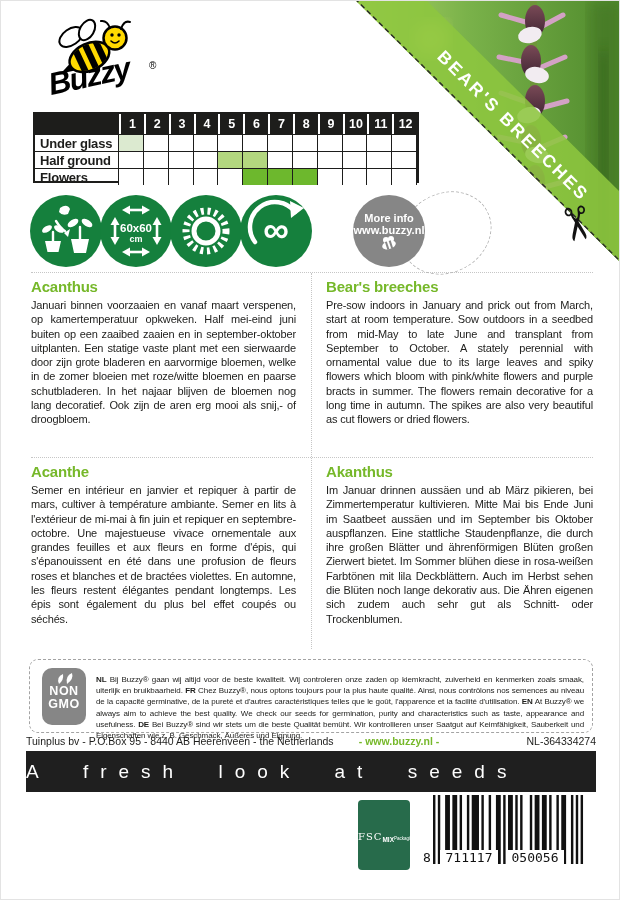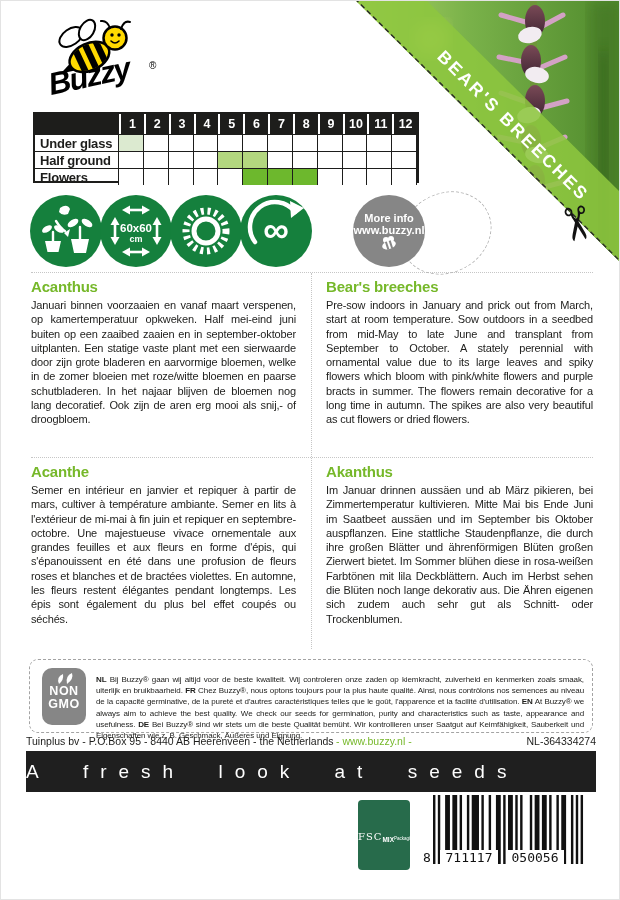--- a/index.html
+++ b/index.html
@@ -52,21 +52,21 @@
         border-radius:9px;box-sizing:border-box;}
   .gmo{position:absolute;left:12px;top:8px;width:44px;height:57px;background:#868686;border-radius:10px;
        color:#fff;display:flex;flex-direction:column;align-items:center;justify-content:flex-start;}
   .gmo .t{font-size:12.5px;font-weight:bold;line-height:1.05;letter-spacing:0.5px;}
   .qtext{position:absolute;left:66px;top:6px;width:488px;font-size:8px;line-height:1.4;
          text-align:justify;letter-spacing:-0.1px;}
 
   
   .addr{position:absolute;left:25px;top:734px;width:570px;height:13px;font-size:10.5px;}
   .addr .a{position:absolute;left:0;top:0;}
-  .addr .w{position:absolute;left:310px;top:0;width:170px;text-align:left;color:#76b82a;font-weight:normal;}
+  .addr .w{position:absolute;left:288px;top:0;width:170px;text-align:center;color:#76b82a;font-weight:bold;}
   .addr .c{position:absolute;right:0;top:0;}
   .banner{position:absolute;left:25px;top:750px;width:570px;height:41px;background:#1f1f1f;color:#fff;
           font-size:19px;letter-spacing:12px;word-spacing:16px;text-align:left;line-height:41px;}
   .fsc{position:absolute;left:357px;top:799px;width:52px;height:70px;background:#276b4b;border-radius:4px;
        color:#fff;display:flex;flex-direction:row;align-items:center;box-sizing:border-box;padding-top:4px;}
   .fsc .name{font-family:"DejaVu Serif",serif;font-size:10px;letter-spacing:1px;margin-top:-2px;}
   .fsc .mix{font-size:6.5px;font-weight:bold;margin-top:5px;}
   .fsc .cat{font-size:4.5px;margin-top:2px;}
   .fsc .lic{font-size:5px;margin-top:4px;}
   .barcode{position:absolute;left:418px;top:794px;}

